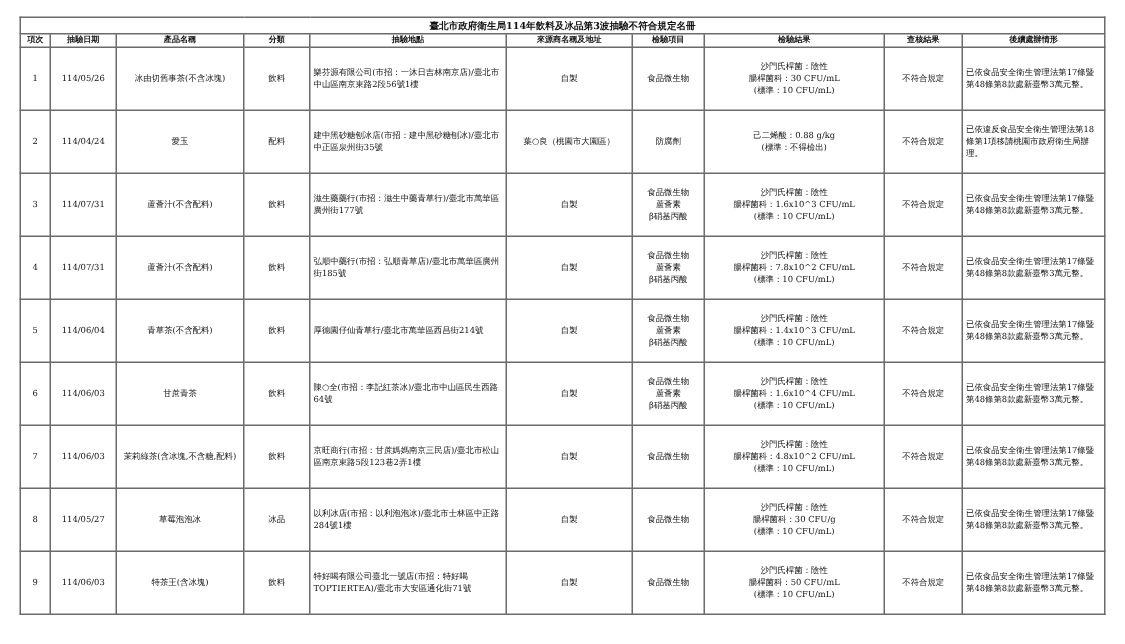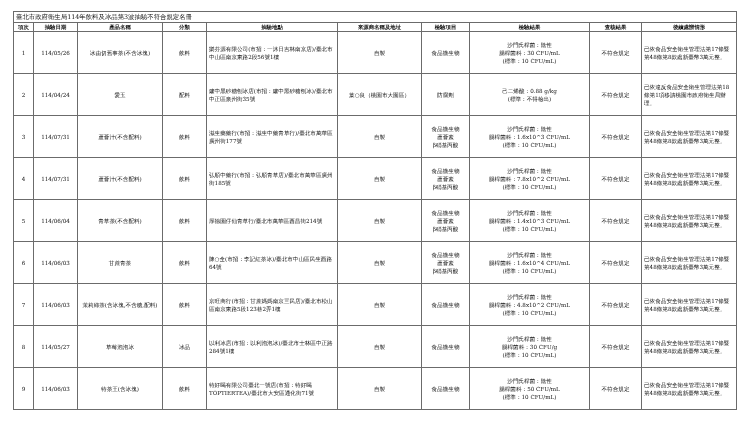--- a/index.html
+++ b/index.html
@@ -1,20 +1,20 @@
 <!DOCTYPE html>
 <html><head>
 <meta charset="utf-8">
 <style>
   html, body { margin:0; padding:0; background:#ffffff; }
   body { width:750px; height:429px; position:relative; overflow:hidden; font-family:"DejaVu Serif", serif; color:#111; }
   table { position:absolute; left:13px; top:11px; border-collapse:collapse; table-layout:fixed; width:723px; }
   td, th { border:1px solid #6b6b6b; padding:0 2px; font-size:5.6px; line-height:8px; text-align:center; vertical-align:middle; overflow:hidden; }
   th { font-weight:bold; height:7px; font-size:5.4px; }
-  .title-cell { height:10px; font-weight:normal; font-size:6.4px; text-align:left; }
+  .title-cell { height:10px; font-weight:bold; font-size:6.4px; text-align:center; }
   tr.data td { height:41px; }
   td.left { text-align:left; }
   .ml { white-space:pre-line; }
 </style>
 </head>
 <body>
 
 <table>
   <colgroup>
     <col style="width:20px">

